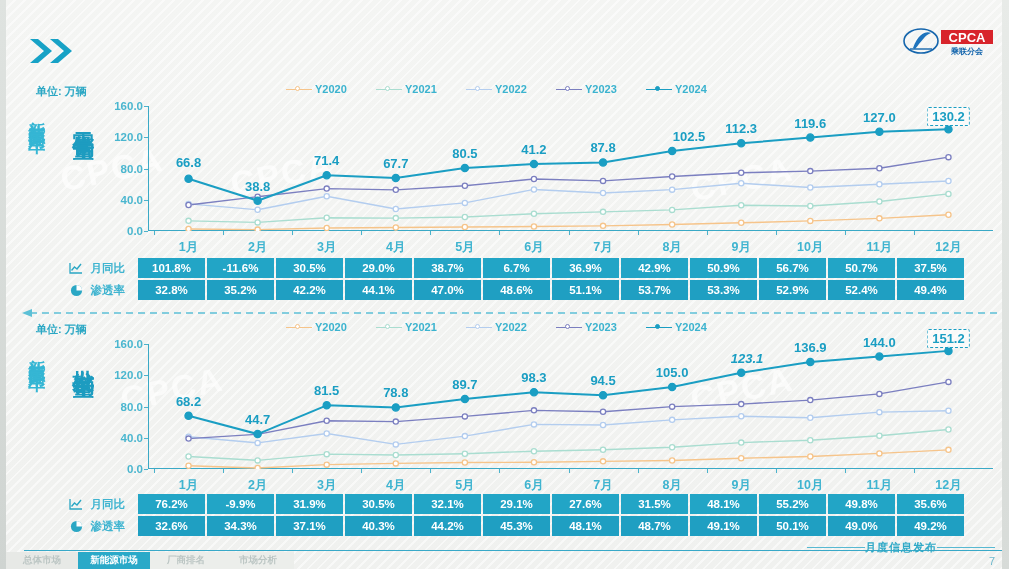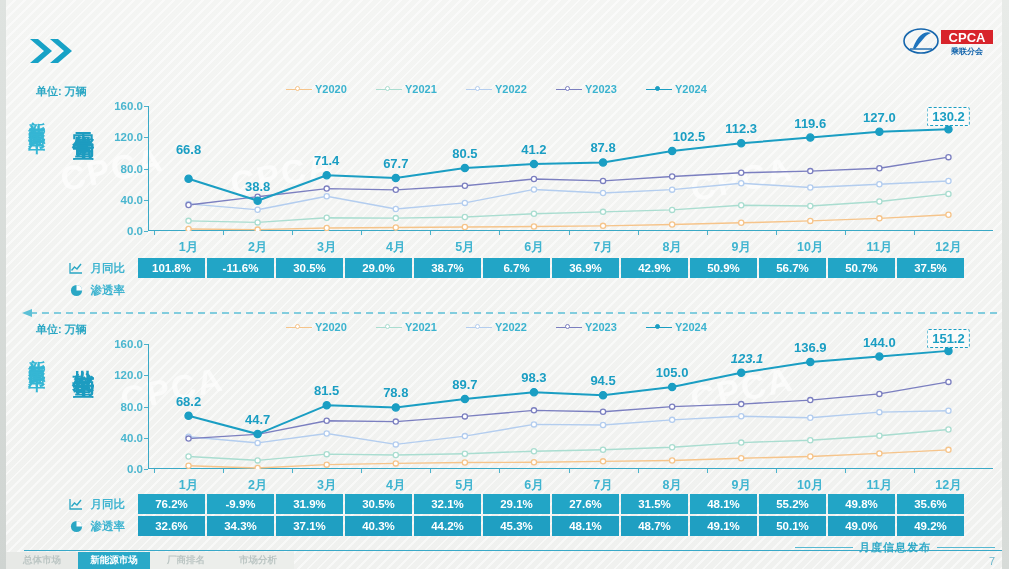--- a/index.html
+++ b/index.html
@@ -68,21 +68,21 @@
   .cell{width:67px;height:20px;background:#22a5c6;color:#fff;font-size:11.5px;
         display:flex;align-items:center;justify-content:center;font-weight:bold;}
   .crow.r2 .cell{background:#1f9fc2;}
 
   .sep{position:absolute;left:22px;width:976px;height:10px;}
   .footer-nav{position:absolute;left:6px;bottom:0;height:17px;display:flex;}
   .fn{width:72px;height:17px;display:flex;align-items:center;justify-content:center;
       font-size:9.5px;color:#bcc6c4;background:#e7e9e6;font-weight:bold;}
   .fn.active{background:#2aa9c8;color:#fff;}
   .fn.plain{background:#eceeeb;}
-  .footline{position:absolute;right:14px;bottom:14px;display:flex;align-items:center;gap:6px;}
+  .footline{position:absolute;right:14px;bottom:14px;display:flex;align-items:center;gap:0;}
   .footline .bar{width:58px;height:1.4px;background:#57b9d2;}
   .footline .ft{font-size:11px;color:#2fa9c7;font-weight:bold;letter-spacing:1px;}
   .pageno{position:absolute;right:14px;bottom:2px;font-size:11px;color:#6fb9cd;}
   .topline{position:absolute;left:24px;right:7px;bottom:18px;height:1.5px;background:#39a9c8;}
 
   .wm{position:absolute;font-size:34px;font-weight:bold;color:rgba(255,255,255,.62);
       transform:rotate(-12deg);letter-spacing:2px;pointer-events:none;}
 </style>
 </head>
 <body>
@@ -247,21 +247,21 @@
       <div class="xlab" style="left: 524.125px; top: 133px;">8月</div>
       <div class="xtick" style="left: 489.583px;"></div>
       <div class="xlab" style="left: 593.208px; top: 133px;">9月</div>
       <div class="xtick" style="left: 558.667px;"></div>
       <div class="xlab" style="left: 662.292px; top: 133px;">10月</div>
       <div class="xtick" style="left: 627.75px;"></div>
       <div class="xlab" style="left: 731.375px; top: 133px;">11月</div>
       <div class="xtick" style="left: 696.833px;"></div>
       <div class="xlab" style="left: 800.458px; top: 133px;">12月</div>
       <div class="xtick" style="left: 765.917px;"></div>
-      <div class="dlab" style="left: 40.5417px; top: 36px;">66.8</div>
+      <div class="dlab" style="left: 40.5417px; top: 49px;">66.8</div>
       <div class="dlab" style="left: 109.625px; top: 72.6875px;">38.8</div>
       <div class="dlab" style="left: 178.708px; top: 47.2188px;">71.4</div>
       <div class="dlab" style="left: 247.792px; top: 50.1094px;">67.7</div>
       <div class="dlab" style="left: 316.875px; top: 40.1094px;">80.5</div>
       <div class="dlab" style="left: 385.958px; top: 36.0469px;">41.2</div>
       <div class="dlab" style="left: 455.042px; top: 34.4062px;">87.8</div>
       <div class="dlab" style="left: 541px; top: 22.9219px;">102.5</div>
       <div class="dlab" style="left: 593.208px; top: 15.2656px;">112.3</div>
       <div class="dlab" style="left: 662.292px; top: 9.5625px;">119.6</div>
       <div class="dlab" style="left: 731.375px; top: 3.78125px;">127.0</div>
@@ -293,20 +293,34 @@
         <div class="cell">30.5%</div>
         <div class="cell">29.0%</div>
         <div class="cell">38.7%</div>
         <div class="cell">6.7%</div>
         <div class="cell">36.9%</div>
         <div class="cell">42.9%</div>
         <div class="cell">50.9%</div>
         <div class="cell">56.7%</div>
         <div class="cell">50.7%</div>
         <div class="cell">37.5%</div>
+      </div>
+    <div class="crow r2" id="retail-r2">
+        <div class="cell">32.8%</div>
+        <div class="cell">35.2%</div>
+        <div class="cell">42.2%</div>
+        <div class="cell">44.1%</div>
+        <div class="cell">47.0%</div>
+        <div class="cell">48.6%</div>
+        <div class="cell">51.1%</div>
+        <div class="cell">53.7%</div>
+        <div class="cell">53.3%</div>
+        <div class="cell">52.9%</div>
+        <div class="cell">52.4%</div>
+        <div class="cell">49.4%</div>
       </div>
   </div>
 </div>
 
 <svg class="sep" style="top:308px;" viewBox="0 0 976 10" preserveAspectRatio="none">
   <path d="M8 5 L976 5" stroke="#5cc0d6" stroke-width="1.3" stroke-dasharray="7,5" fill="none"></path>
   <path d="M0 5 L10 1 L10 9 Z" fill="#5cc0d6"></path>
 </svg>
 
 <div class="block" style="top:318px;height:225px;">

